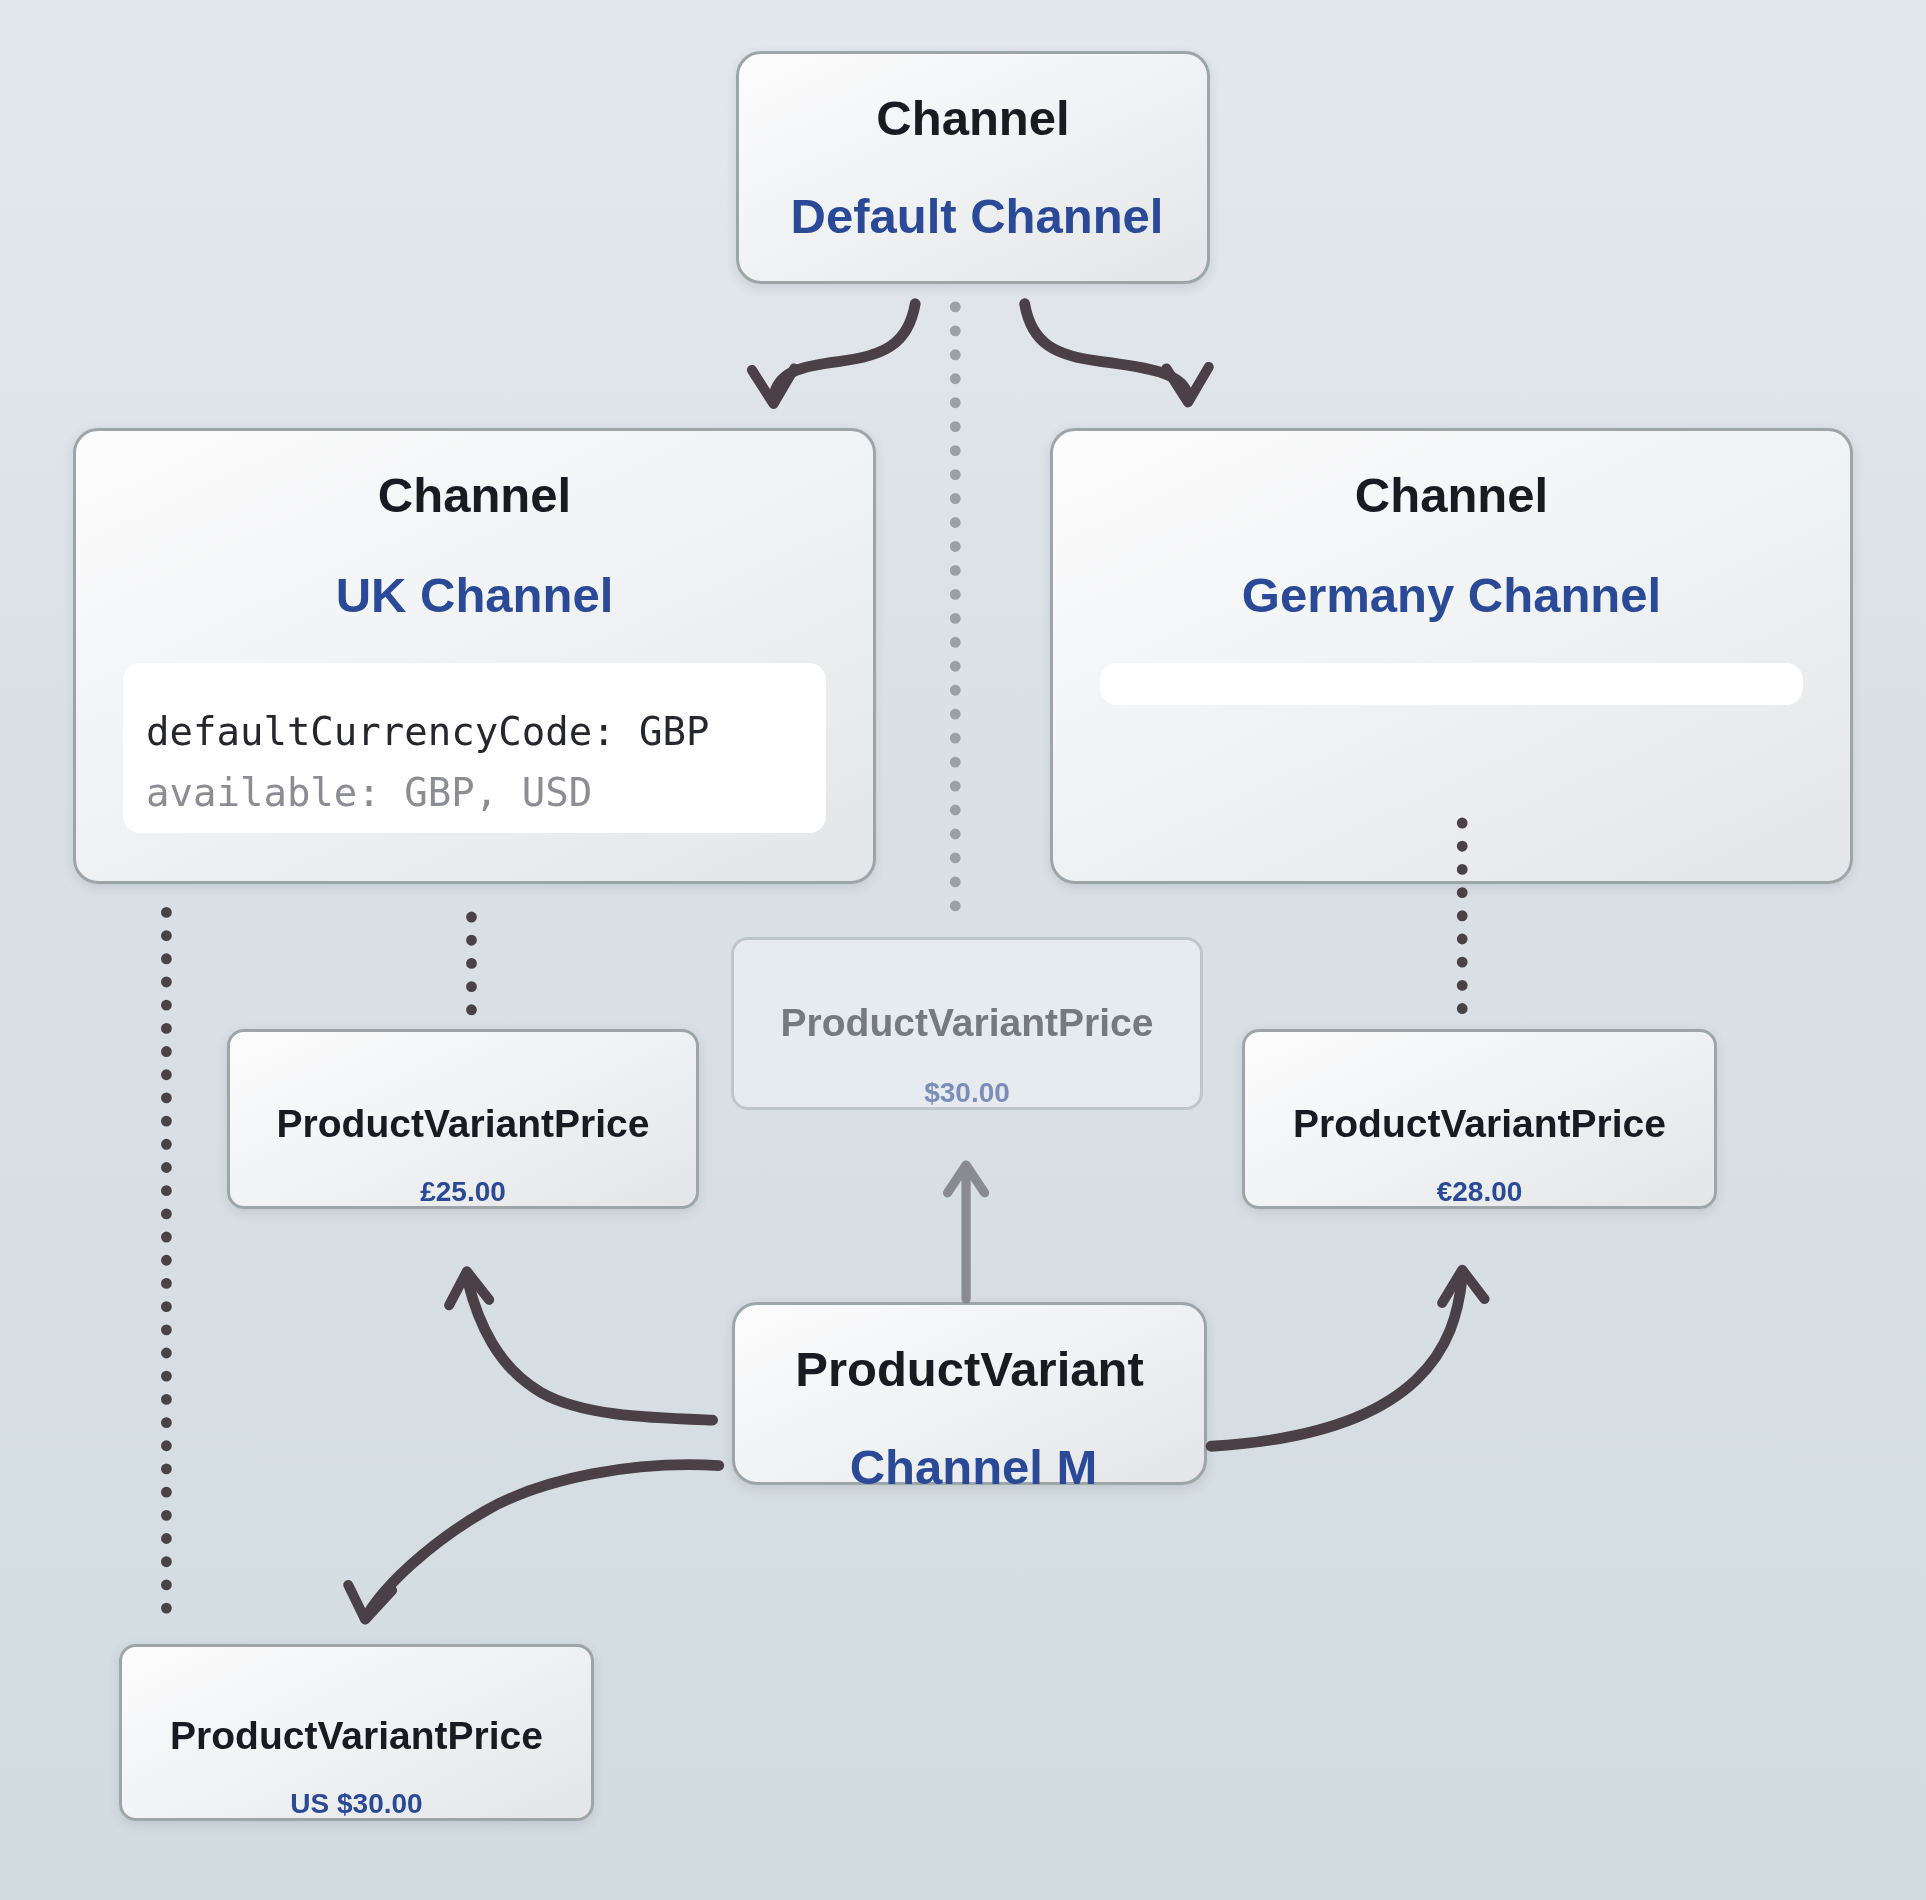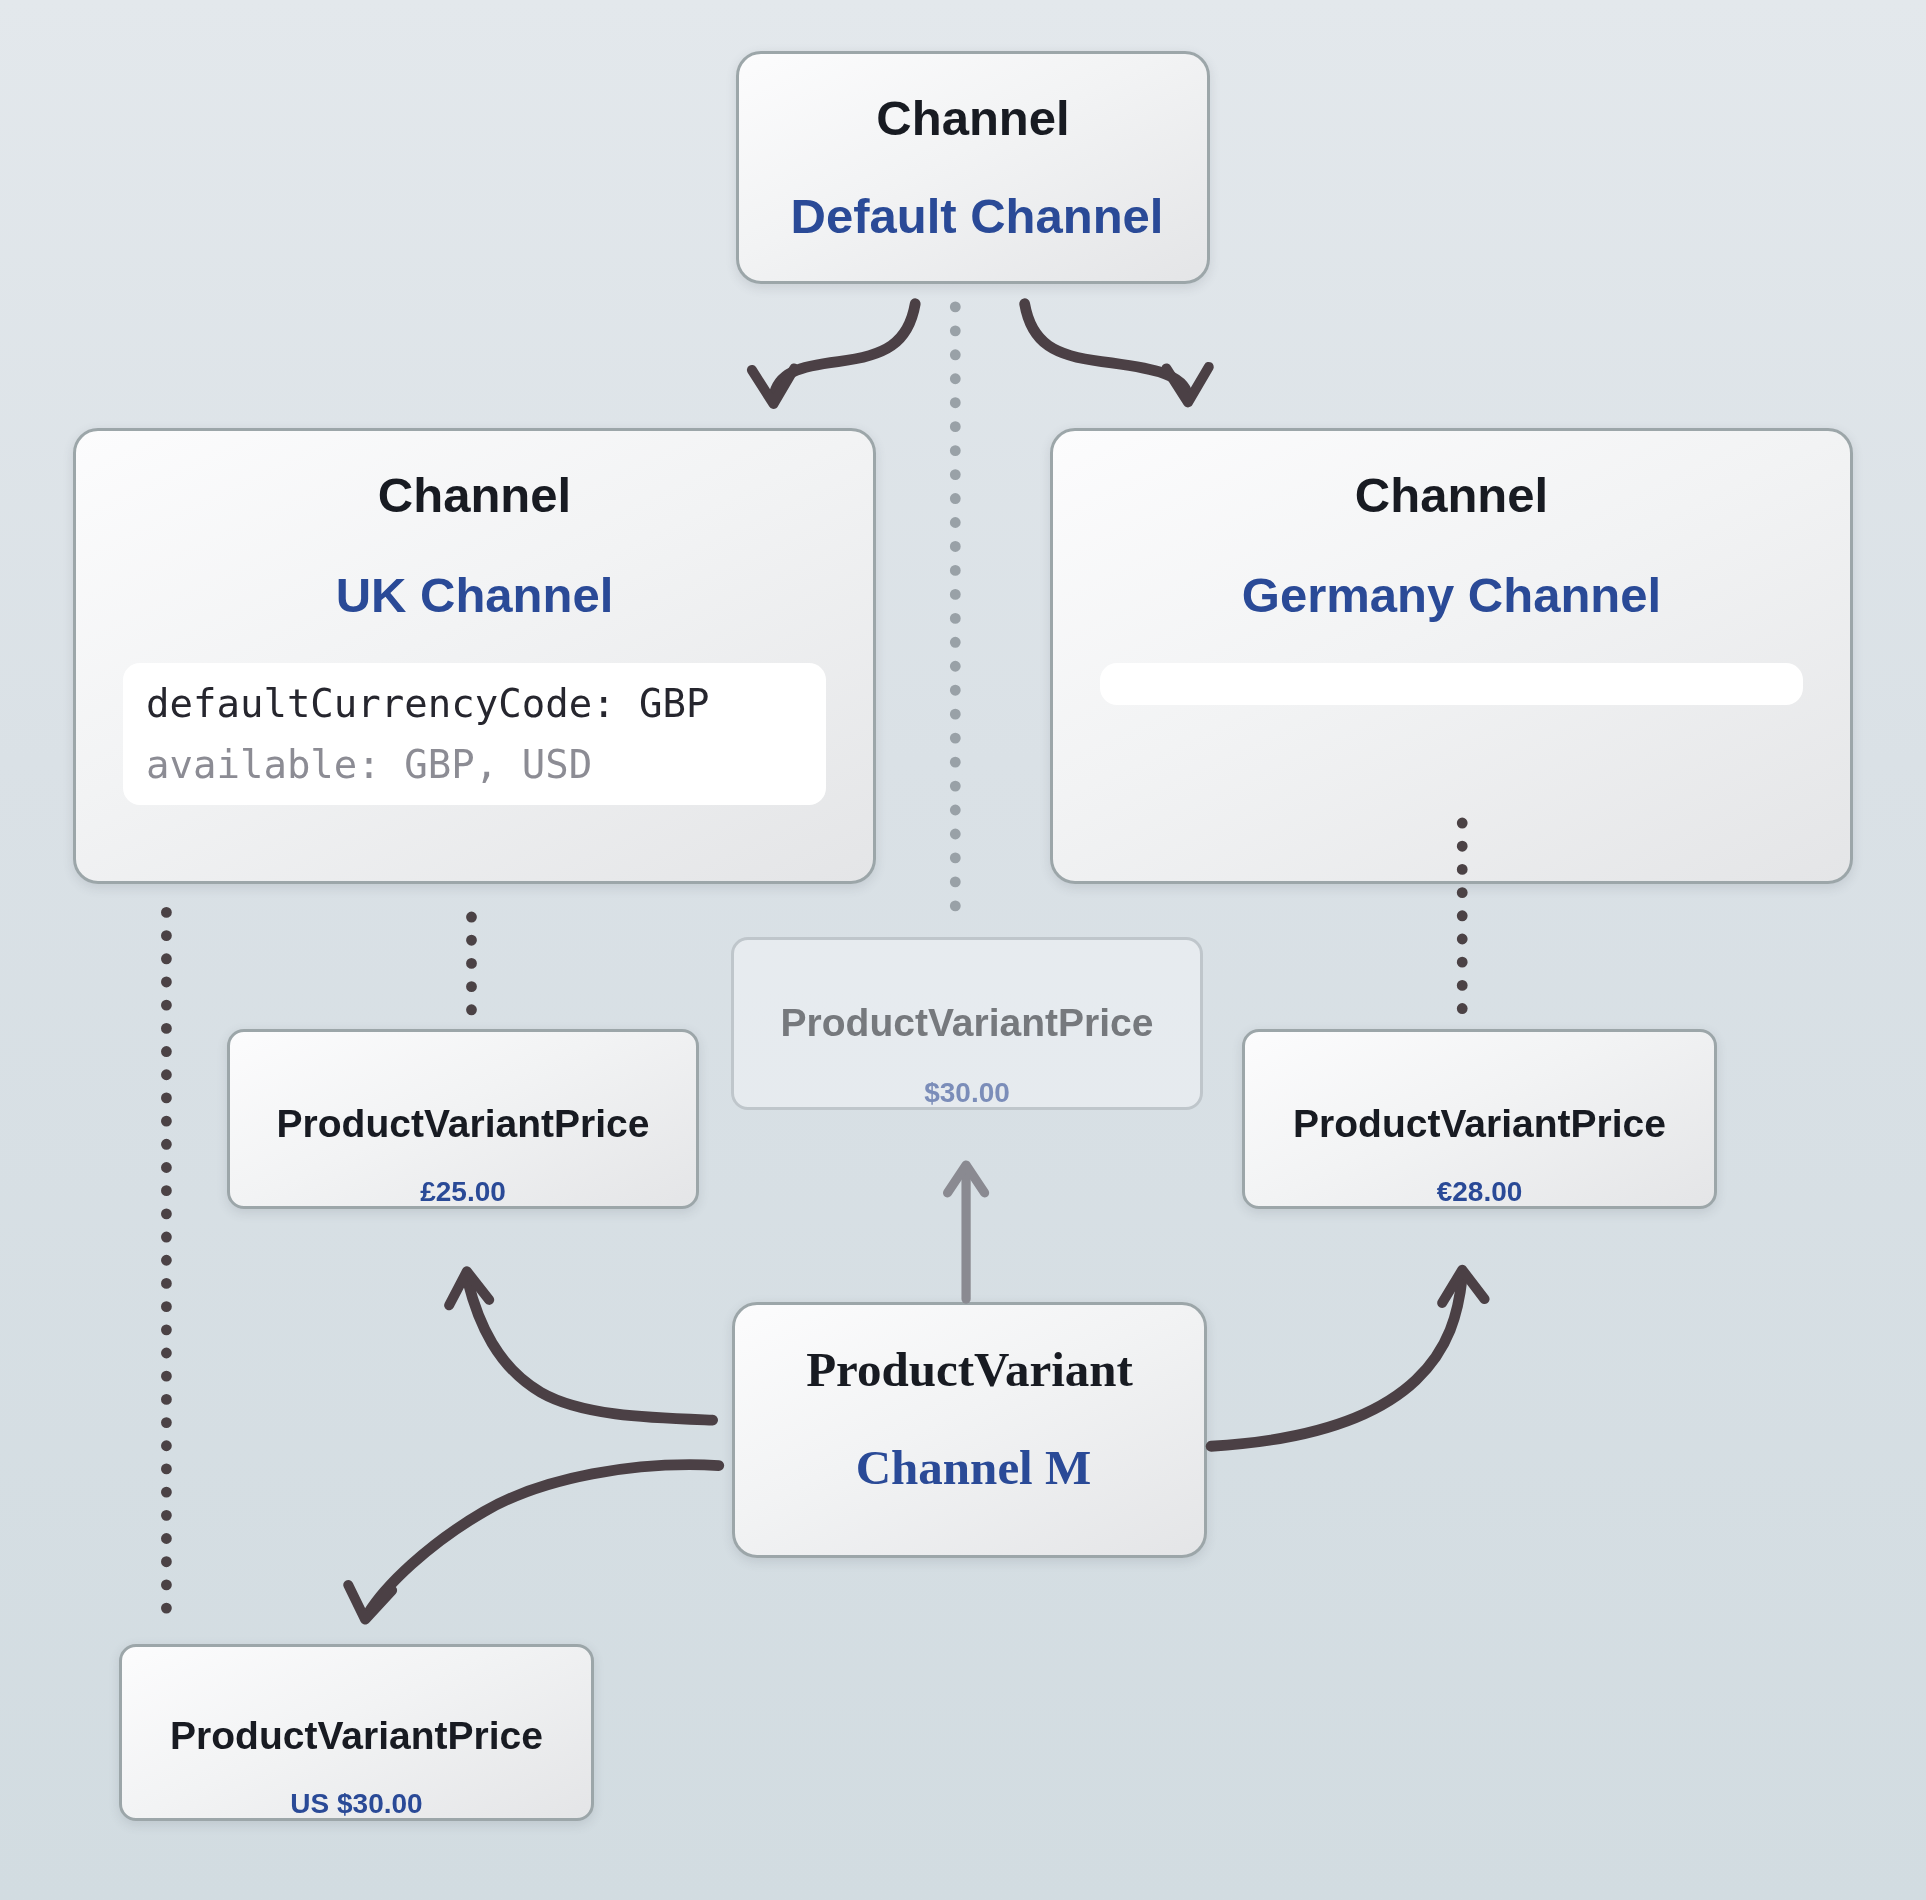--- a/index.html
+++ b/index.html
@@ -54,21 +54,21 @@
   .code-box{
     margin-top:43px;box-sizing:border-box;
     width:calc(100% - 94px);
     background:var(--code-box-bg);
     border-radius:17px;
     padding:21px 23px;
     text-align:left;
   }
   .code-line{
     font-family:"DejaVu Sans Mono","Liberation Mono",monospace;
-    font-size:39px;line-height:1;color:var(--code-text);white-space:pre;
+    font-size:39px;line-height:1;color:var(--code-text);white-space:pre;margin-top:28px;
   }
   .code-line + .code-line{margin-top:22px;}
   .code-line.muted{color:var(--code-muted);}
 
   .node-price{padding-top:39px;border-radius:17px;justify-content:flex-end;}
   .node-price .type{font-size:39px;}
   .node-price .name{margin-top:35px;font-size:28px;}
 
   .node-faded{
     padding-top:29px;
@@ -152,21 +152,21 @@
 <div class="node node-price" style="left:227px;top:1029px;width:472px;height:180px;">
   <div class="type">ProductVariantPrice</div>
   <div class="name">£25.00</div>
 </div>
 
 <div class="node node-price" style="left:1242px;top:1029px;width:475px;height:180px;">
   <div class="type">ProductVariantPrice</div>
   <div class="name">€28.00</div>
 </div>
 
-<div class="node node-hero" style="left:732px;top:1302px;width:475px;height:256px;font-family:Liberation Serif, serif;">
+<div class="node node-hero" style="left:732px;top:1302px;width:475px;height:183px;">
   <div class="type">ProductVariant</div>
   <div class="name">Channel M</div>
 </div>
 
 <div class="node node-price" style="left:119px;top:1644px;width:475px;height:177px;">
   <div class="type">ProductVariantPrice</div>
   <div class="name">US $30.00</div>
 </div>
 
 

